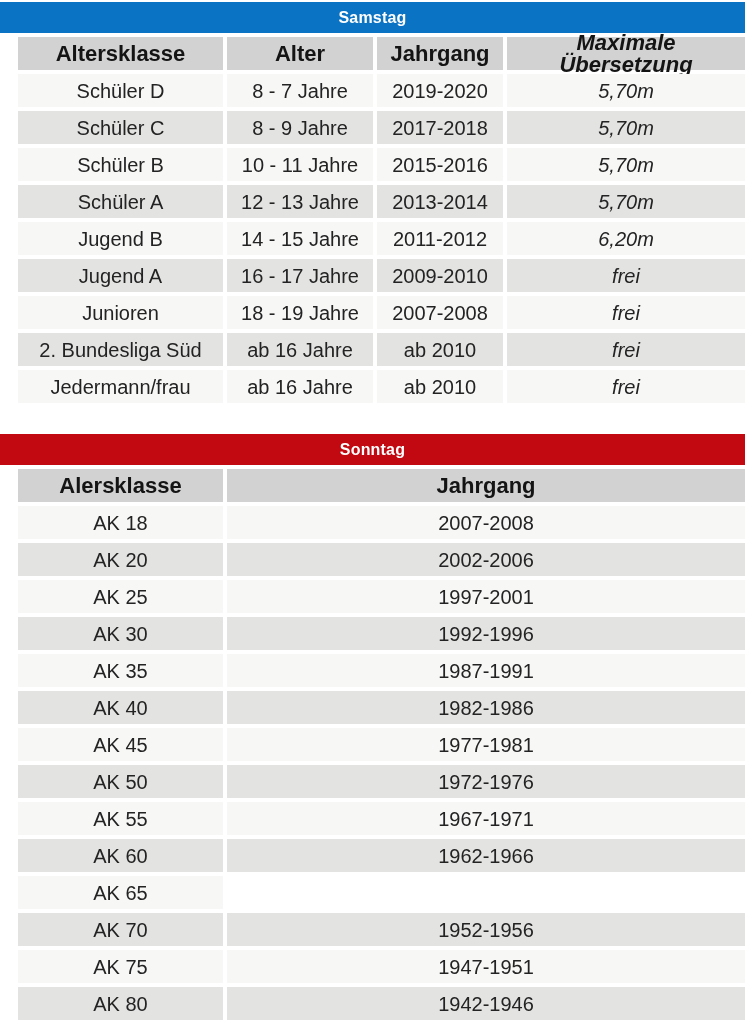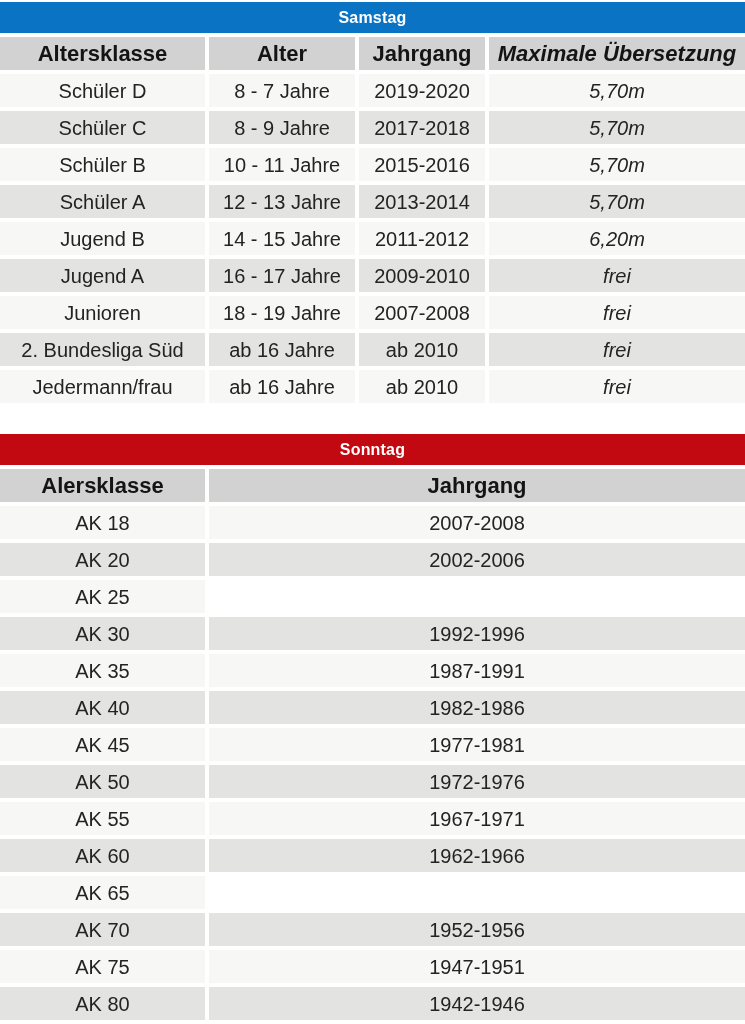--- a/index.html
+++ b/index.html
@@ -20,21 +20,21 @@
     font-family:"Liberation Sans", sans-serif;
   }
   .day-table{display:flex;flex-direction:column;gap:4px;width:745px;}
   .day-table.second{margin-top:31px;}
   .title-bar{
     height:31px;display:flex;align-items:center;justify-content:center;
     color:#ffffff;font-weight:bold;font-size:16px;letter-spacing:.2px;
   }
   .title-bar.samstag{background:var(--blue);}
   .title-bar.sonntag{background:var(--red);text-align:right;}
-  .row{display:flex;gap:4px;height:33px;}
+  .row{display:flex;gap:4px;height:33px;padding-left:18px;}
   .rows{display:flex;flex-direction:column;gap:4px;}
   .cell{
     display:flex;align-items:center;justify-content:center;
     text-align:center;line-height:1;
   }
   .header-cell{
     background:var(--header-gray);
     font-weight:bold;font-size:22px;color:var(--text-dark);
   }
   .data-cell{font-size:20px;color:var(--text-data);}
@@ -132,20 +132,21 @@
       <div class="row data-row">
         <div class="cell data-cell so-c0">AK 18</div>
         <div class="cell data-cell so-c1">2007-2008</div>
       </div>
       <div class="row data-row">
         <div class="cell data-cell so-c0">AK 20</div>
         <div class="cell data-cell so-c1">2002-2006</div>
       </div>
       <div class="row data-row">
         <div class="cell data-cell so-c0">AK 25</div>
+        <div class="cell data-cell so-c1">1997-2001</div>
       </div>
       <div class="row data-row">
         <div class="cell data-cell so-c0">AK 30</div>
         <div class="cell data-cell so-c1">1992-1996</div>
       </div>
       <div class="row data-row">
         <div class="cell data-cell so-c0">AK 35</div>
         <div class="cell data-cell so-c1">1987-1991</div>
       </div>
       <div class="row data-row">

